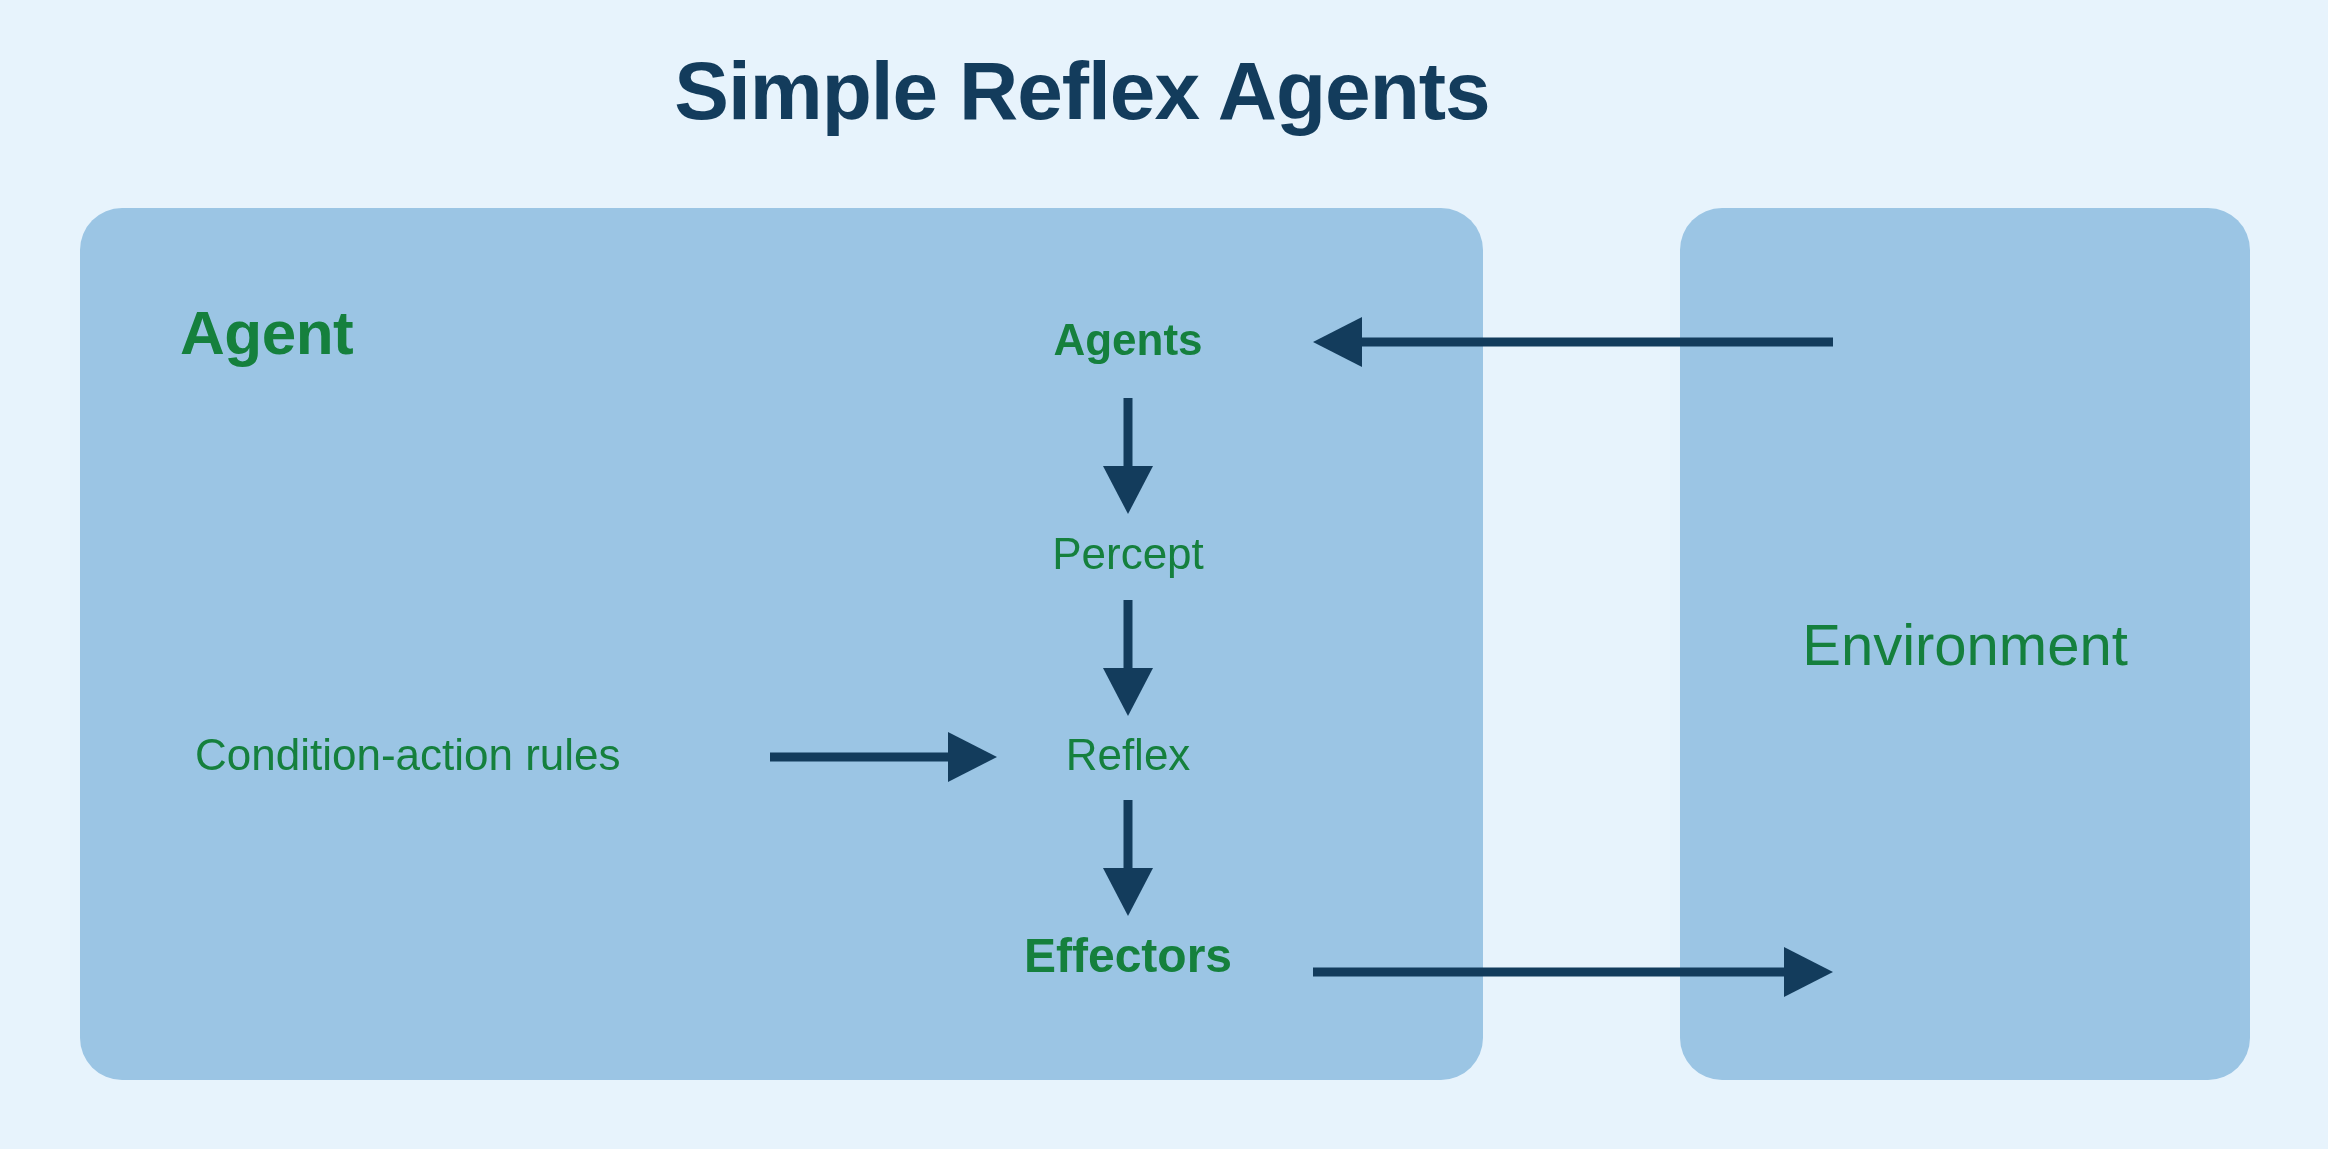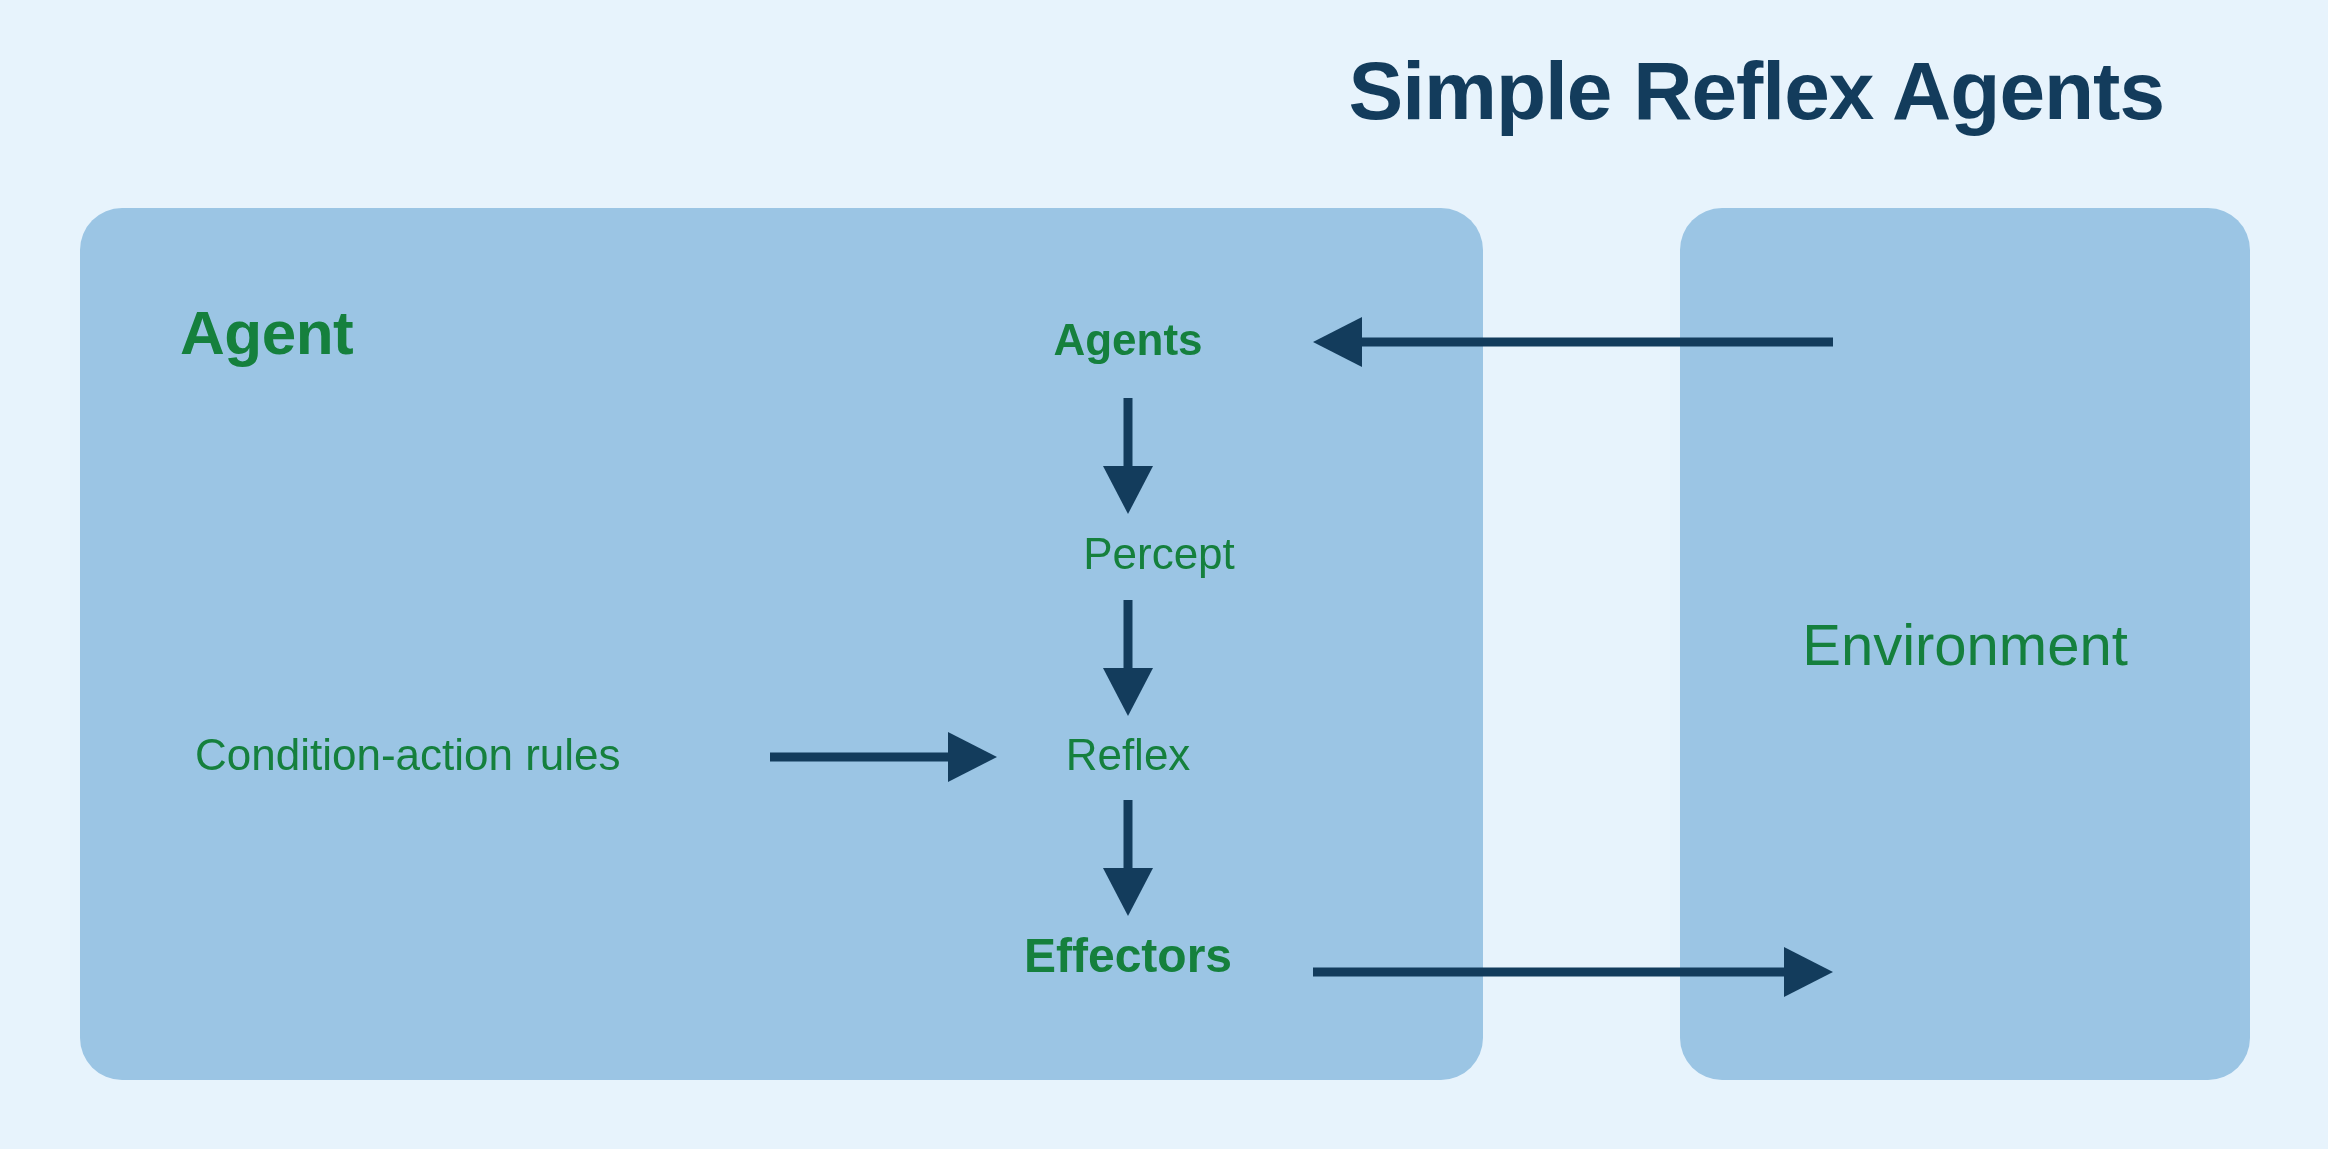--- a/index.html
+++ b/index.html
@@ -19,21 +19,21 @@
     width: 2328px;
     height: 1149px;
   }
 
   
   .title {
     position: absolute;
     left: 0;
     top: 50px;
     width: 2164px;
-    text-align: right;
+    text-align: center;
     font-size: 82px;
     font-weight: bold;
     letter-spacing: -1px;
     color: #133c5c;
     line-height: 1;
   }
 
   
   .panel {
     position: absolute;
@@ -73,21 +73,20 @@
     transform: translateX(-50%);
     font-size: 44px;
     font-weight: bold;
   }
   #percept-label {
     left: 1128px;
     top: 532px;
     transform: translateX(-50%);
     font-size: 44px;
     font-weight: normal;
-    margin-left: 31px;
   }
   #action-label {
     left: 1128px;
     top: 733px;
     transform: translateX(-50%);
     font-size: 44px;
     font-weight: normal;
   }
   #effectors-label {
     left: 1128px;

